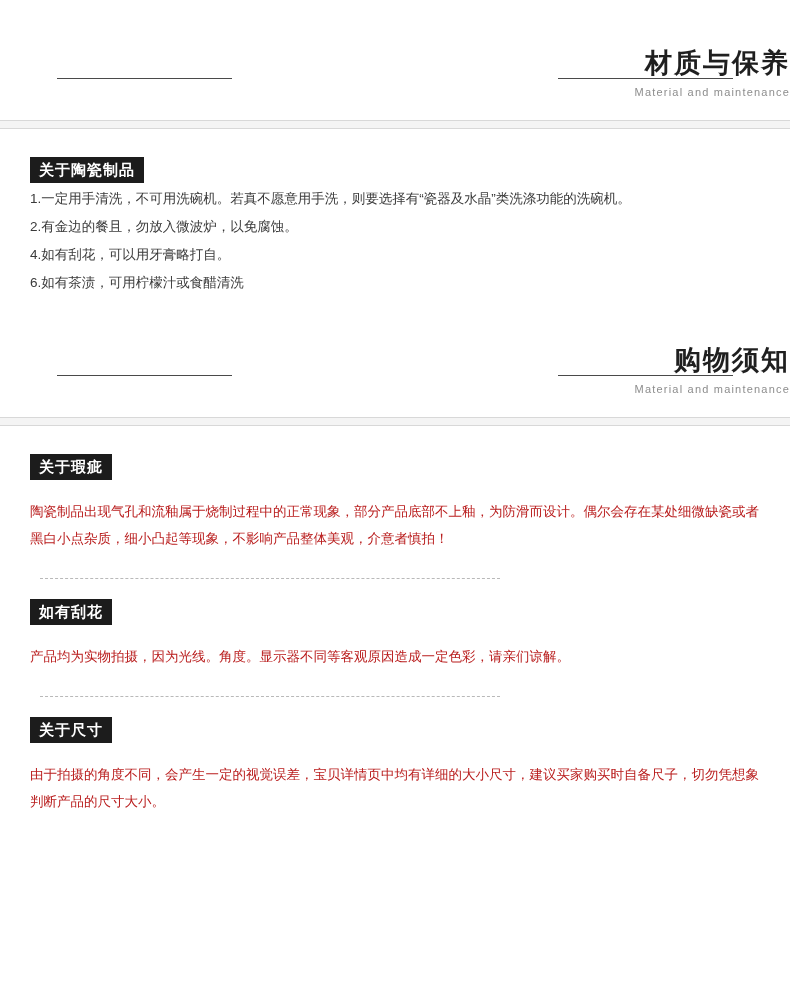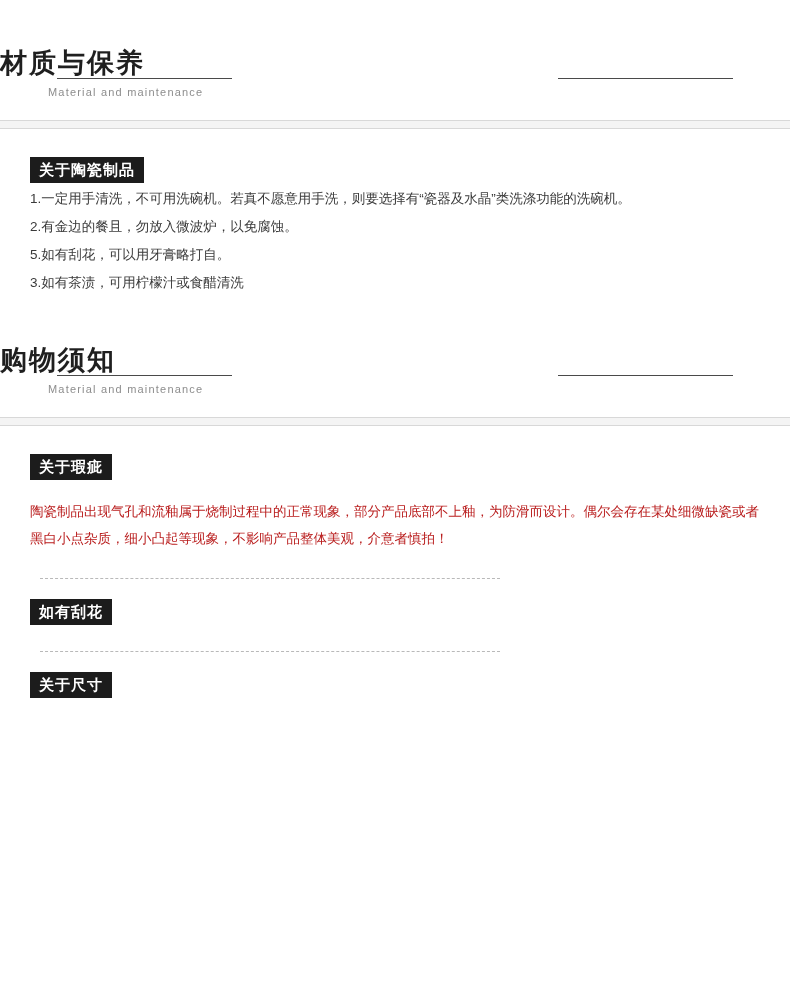--- a/index.html
+++ b/index.html
@@ -19,21 +19,21 @@
     width: 790px;
     height: 1008px;
     box-sizing: border-box;
     background: #ffffff;
     position: relative;
   }
 
   
   .section-header {
     position: relative;
-    text-align: left;
+    text-align: right;
     padding-top: 46px;
   }
   .section-header .rule-left,
   .section-header .rule-right {
     position: absolute;
     top: 78px;
     height: 1px;
     background: #4a4a4a;
     width: 175px;
   }
@@ -118,22 +118,22 @@
   </div>
 
   <div class="band"></div>
 
   <div class="block">
     <div class="spacer-28"></div>
     <span class="tag">关于陶瓷制品</span>
     <div class="lines">
       <div class="line">1.一定用手清洗，不可用洗碗机。若真不愿意用手洗，则要选择有“瓷器及水晶”类洗涤功能的洗碗机。</div>
       <div class="line">2.有金边的餐且，勿放入微波炉，以免腐蚀。</div>
-      <div class="line">5.如有刮花，可以用牙膏略打自。</div>
-      <div class="line">3.如有茶渍，可用柠檬汁或食醋清洗</div>
+      <div class="line">4.如有刮花，可以用牙膏略打自。</div>
+      <div class="line">6.如有茶渍，可用柠檬汁或食醋清洗</div>
     </div>
   </div>
 
   <div class="section-header">
     <div class="rule-left"></div>
     <div class="rule-right"></div>
     <h1 class="section-title">购物须知</h1>
     <div class="section-subtitle">Material and maintenance</div>
   </div>
 
@@ -141,19 +141,21 @@
 
   <div class="block">
     <div class="spacer-28"></div>
 
     <span class="tag">关于瑕疵</span>
     <div class="para">陶瓷制品出现气孔和流釉属于烧制过程中的正常现象，部分产品底部不上釉，为防滑而设计。偶尔会存在某处细微缺瓷或者黑白小点杂质，细小凸起等现象，不影响产品整体美观，介意者慎拍！</div>
     <div class="dashed"></div>
 
     <div class="spacer-20"></div>
     <span class="tag">如有刮花</span>
+    <div class="para">产品均为实物拍摄，因为光线。角度。显示器不同等客观原因造成一定色彩，请亲们谅解。</div>
     <div class="dashed"></div>
 
     <div class="spacer-20"></div>
     <span class="tag">关于尺寸</span>
+    <div class="para">由于拍摄的角度不同，会产生一定的视觉误差，宝贝详情页中均有详细的大小尺寸，建议买家购买时自备尺子，切勿凭想象判断产品的尺寸大小。</div>
   </div>
 
 </div>
 
 </body></html>

